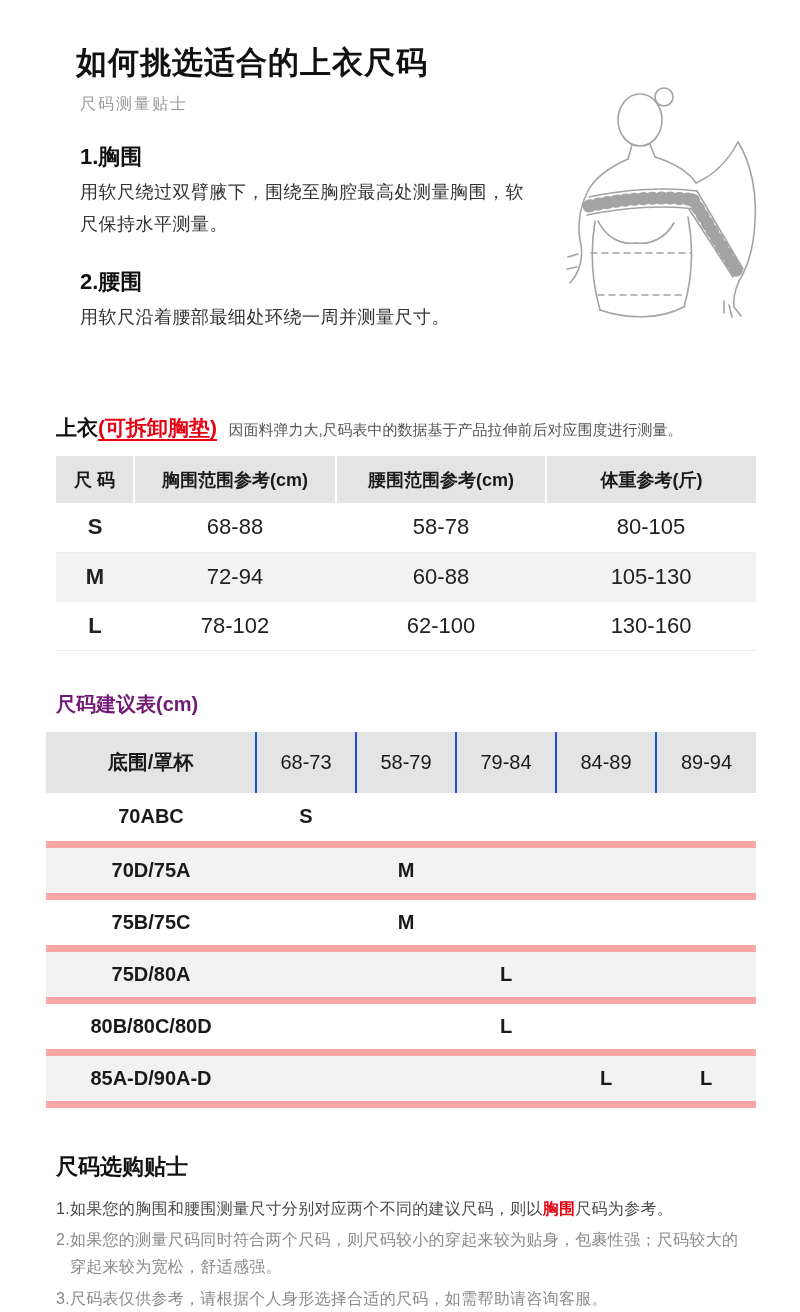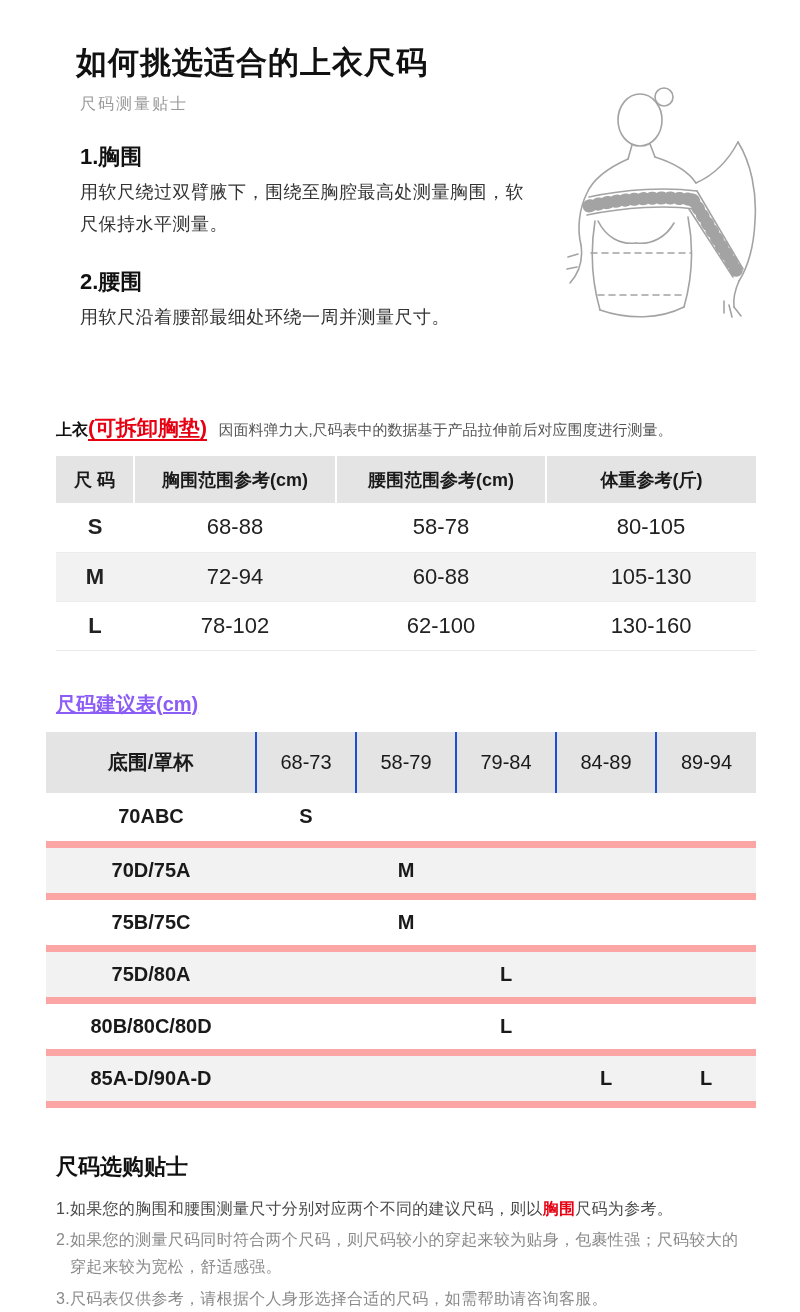--- a/index.html
+++ b/index.html
@@ -14,34 +14,34 @@
   .page-title { margin:42px 0 0 76px; font-size:31px; font-weight:bold; letter-spacing:1px; color:#111; }
 
   .measure-wrap { display:flex; margin-top:10px; padding-left:80px; }
   .measure-text { width:445px; flex:0 0 auto; }
   .subtitle { color:#9a9a9a; font-size:16px; letter-spacing:2px; }
   .m-heading { font-size:22px; font-weight:bold; margin-top:27px; color:#111; }
   .m-body { font-size:18px; color:#333; line-height:1.75; margin-top:5px; letter-spacing:0.5px; }
   .figure { margin-left:4px; margin-top:-14px; width:250px; }
 
   .intro { margin:70px 0 0 56px; }
-  .intro-prefix { font-size:16px; font-weight:bold; color:#111;font-family:Liberation Serif, serif; }
+  .intro-prefix { font-size:21px; font-weight:bold; color:#111;font-family:Liberation Serif, serif; }
   .intro-highlight { font-size:21px; font-weight:bold; color:#e60012; text-decoration:underline; text-underline-offset:4px; }
   .intro-note { font-size:15px; color:#555; margin-left:7px; }
 
   table { border-collapse:collapse; text-align:center; table-layout:fixed; }
 
   .t1 { margin:14px 0 0 56px; width:700px; }
   .t1 th { background:#e4e4e4; font-size:18px; font-weight:bold; height:47px; border-right:2px solid #fff; color:#1a1a1a; }
   .t1 th:last-child { border-right:none; }
   .t1 td { height:49px; font-size:22px; color:#222; border-bottom:1px solid #ececec; }
   .t1 td:first-child { font-weight:bold; }
   .t1 tbody tr:nth-child(even) td { background:#f2f2f2; }
 
-  .sub-table-title { margin:40px 0 0 56px; font-size:20px; font-weight:bold; color:#8b5cf6;text-decoration:underline; }
+  .sub-table-title { margin:40px 0 0 56px; font-size:20px; font-weight:bold; color:#701a75; }
 
   .t2 { margin:14px 0 0 46px; width:710px; }
   .t2 th { background:#e4e4e4; font-size:20px; font-weight:normal; height:61px; border-right:2px solid #1d4ed8; color:#1a1a1a; }
   .t2 th:first-child { font-weight:bold; }
   .t2 th:last-child { border-right:none; }
   .t2 td { height:52px; font-size:20px; font-weight:bold; color:#1a1a1a; border-bottom:7px solid #fca5a5; }
   .t2 tbody tr:nth-child(even) td { background:#f2f2f2; }
 
   .tips-title { margin:44px 0 0 56px; font-size:22px; font-weight:bold; color:#111; }
   .tips-block { margin:13px 48px 0 56px; }

